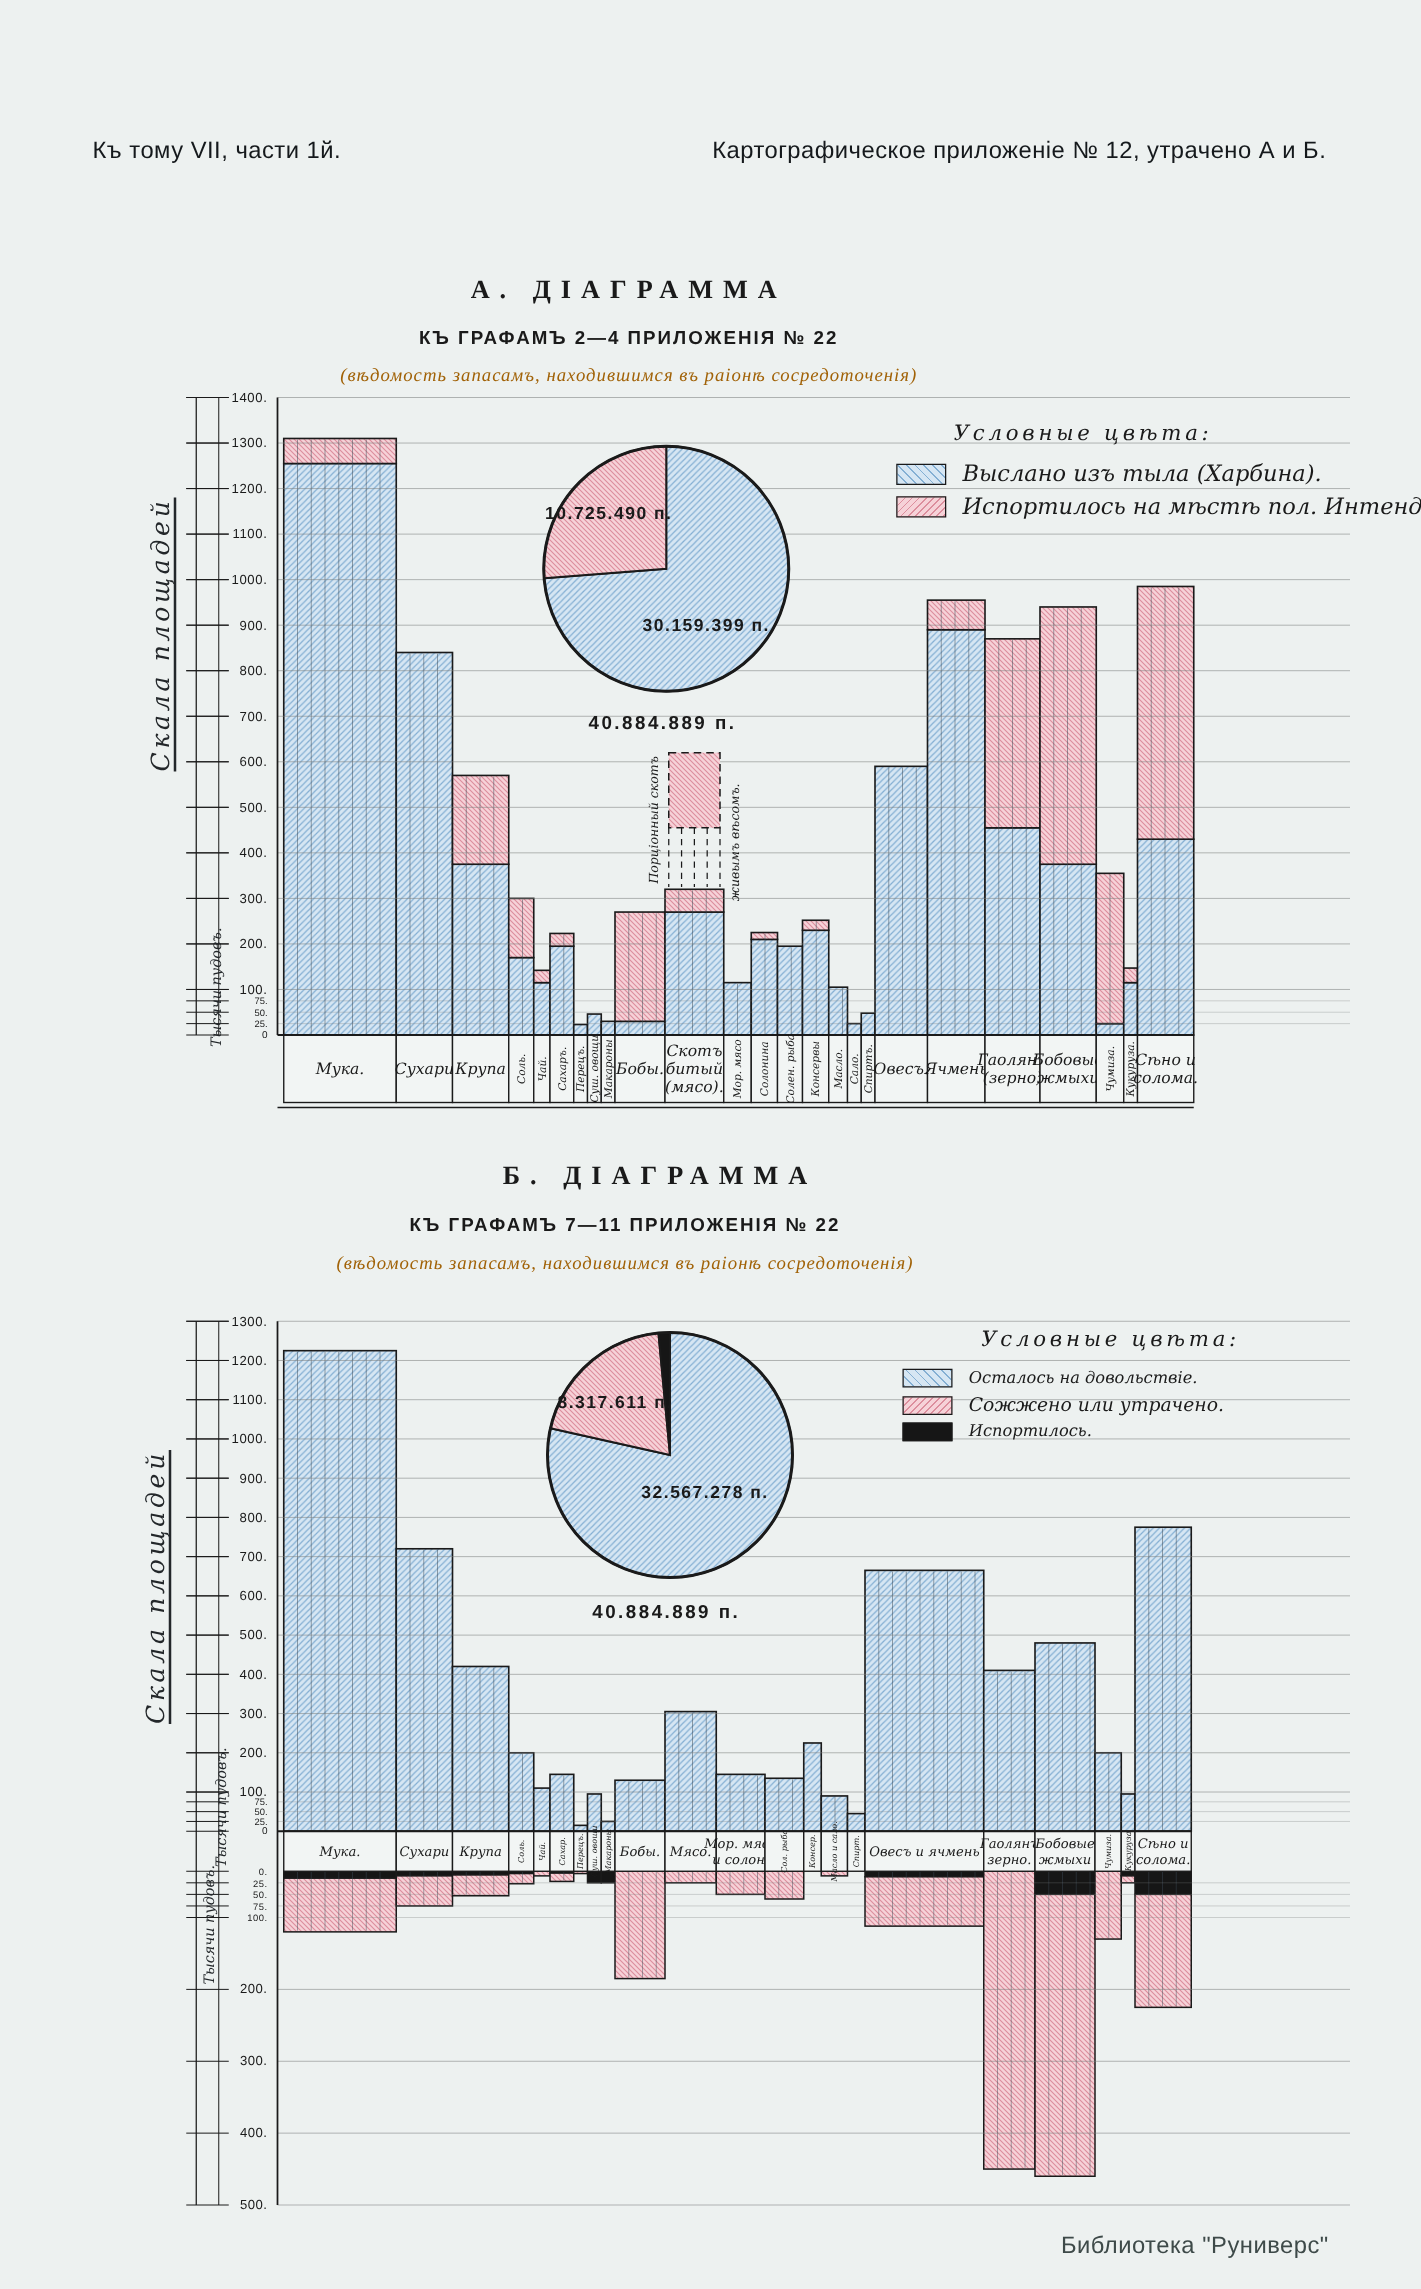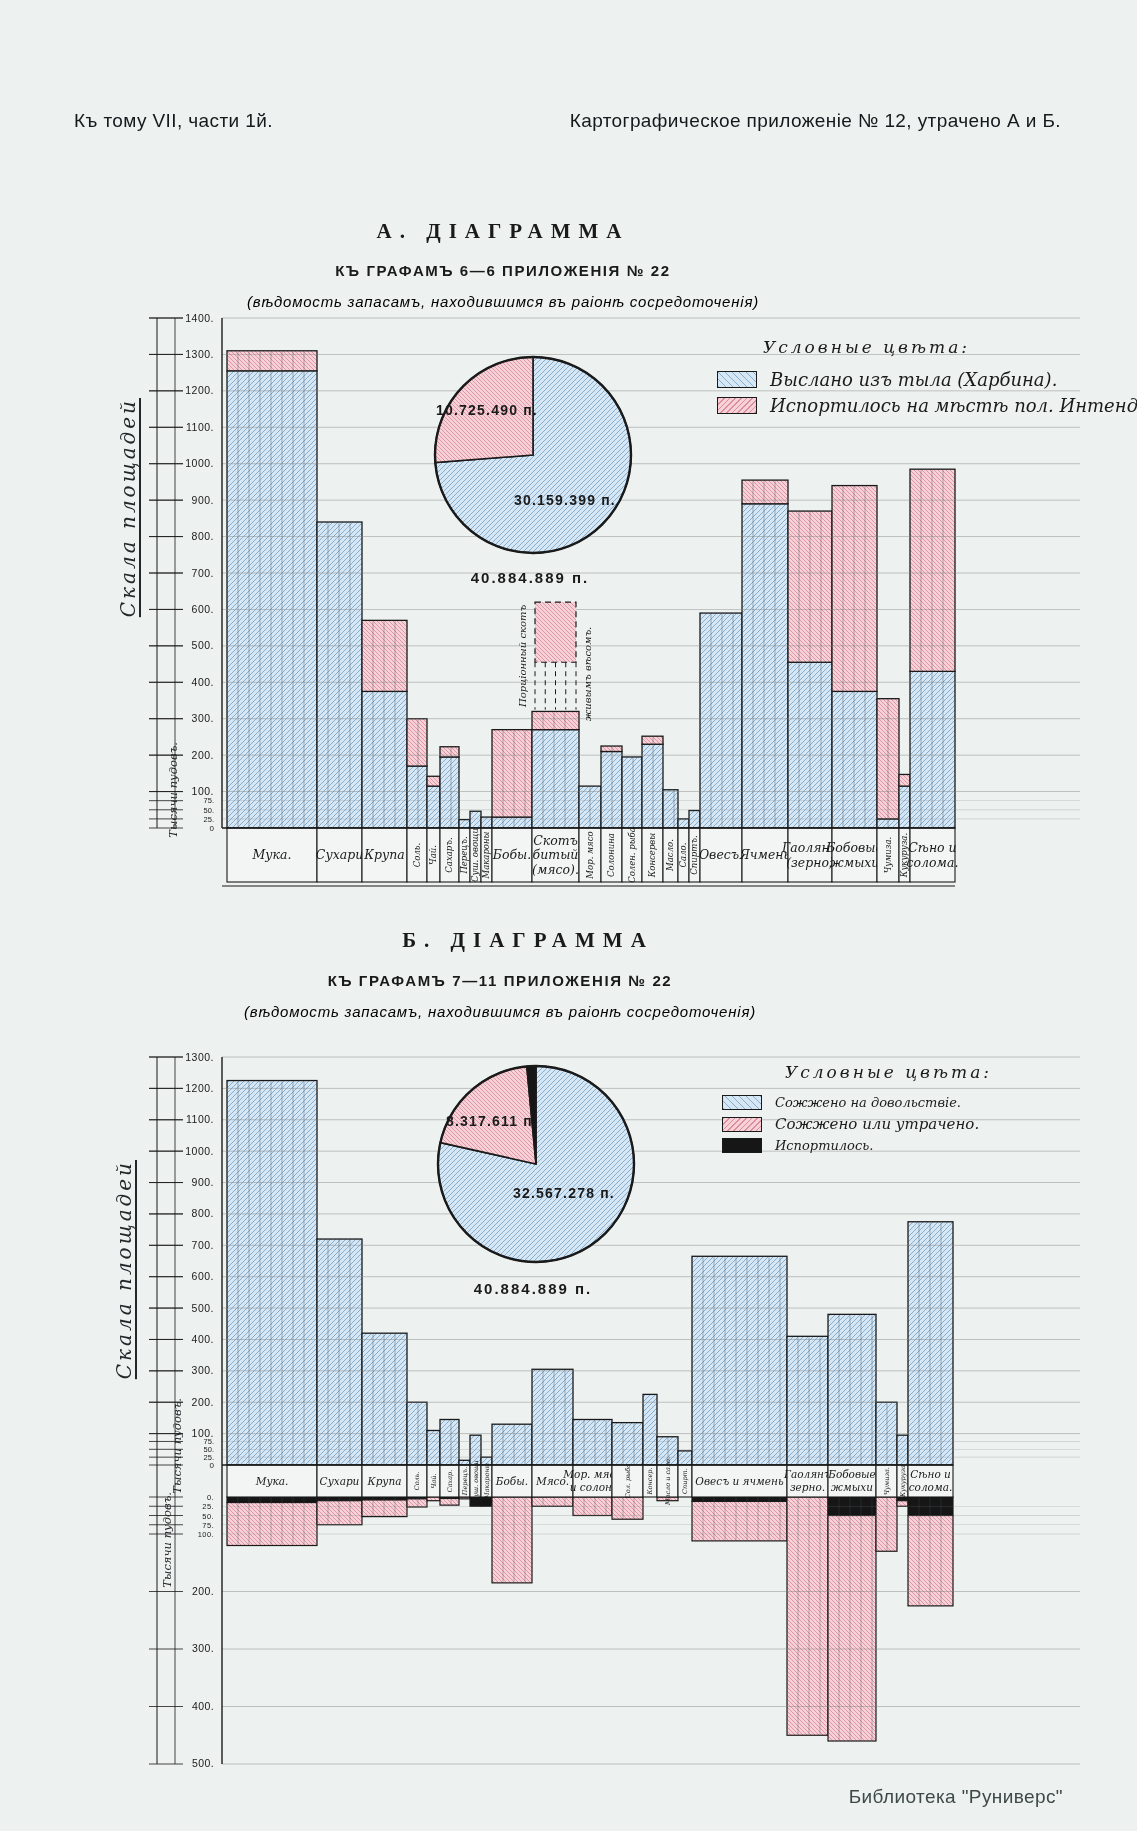--- a/index.html
+++ b/index.html
@@ -2,22 +2,22 @@
 <html><head>
 <meta charset="utf-8">
 <style>
   html{background:#dfe4e3;}
   body{margin:0;width:1137px;height:1831px;position:relative;background:#edf1f0;
        font-family:"Liberation Sans",sans-serif;color:#1a1a1a;overflow:hidden;}
   .abs{position:absolute;}
   .hdr{font-size:19px;letter-spacing:.4px;color:#15191c;}
   .dtitle{font-weight:bold;font-size:21px;letter-spacing:8px;transform:translateX(-50%);white-space:nowrap;font-family:Liberation Serif, serif;}
   .dsub{font-weight:bold;font-size:15px;letter-spacing:1.6px;transform:translateX(-50%);white-space:nowrap;}
-  .dnote{font-family:Liberation Sans, sans-serif;font-style:italic;font-size:15px;letter-spacing:.8px;
-         transform:translateX(-50%);white-space:nowrap;color:#000000;}
+  .dnote{font-family:Liberation Serif, serif;font-style:italic;font-size:15px;letter-spacing:.8px;
+         transform:translateX(-50%);white-space:nowrap;color:#a16207;}
   .legend-title{font-family:"DejaVu Serif",serif;font-style:italic;font-size:17px;letter-spacing:3px;
                 width:280px;text-align:right;white-space:nowrap;}
   .legend-item{display:flex;align-items:center;margin-bottom:5px;}
   .swatch{width:38px;height:15px;border:1.4px solid #1a1a1a;flex:0 0 auto;}
   .sw-blue{background-color:#d6e6f3;background-image:repeating-linear-gradient(45deg,#84afd3 0 1px,transparent 1px 5px);}
   .sw-pink{background-color:#f6d2d8;background-image:repeating-linear-gradient(135deg,#dc8e9d 0 1px,transparent 1px 4px);}
   .sw-black{background:#161616;}
   .legend-label{font-family:"DejaVu Serif",serif;font-style:italic;font-size:18px;margin-left:13px;white-space:nowrap;}
   .vert{writing-mode:vertical-rl;transform:rotate(180deg);white-space:nowrap;}
   .scale-label{font-family:"DejaVu Serif",serif;font-style:italic;font-size:20px;letter-spacing:3px;
@@ -552,21 +552,21 @@
     <line x1="149" y1="1591.5" x2="183" y2="1591.5" stroke="#1a1a1a" stroke-width="0.8"></line>
     <line x1="149" y1="1649" x2="183" y2="1649" stroke="#1a1a1a" stroke-width="0.8"></line>
     <line x1="149" y1="1706.5" x2="183" y2="1706.5" stroke="#1a1a1a" stroke-width="0.8"></line>
     <line x1="149" y1="1764" x2="183" y2="1764" stroke="#1a1a1a" stroke-width="0.8"></line>
   </svg>
 
 <div class="abs hdr" style="left:74px;top:110px">Къ тому VII, части 1й.</div>
 <div class="abs hdr" style="right:76px;top:110px">Картографическое приложеніе № 12, утрачено А и Б.</div>
 
 <div class="abs dtitle" style="left:503px;top:219px">А. ДІАГРАММА</div>
-<div class="abs dsub" style="left:503px;top:262px">КЪ ГРАФАМЪ 6—6 ПРИЛОЖЕНІЯ № 22</div>
+<div class="abs dsub" style="left:503px;top:262px">КЪ ГРАФАМЪ 2—4 ПРИЛОЖЕНІЯ № 22</div>
 <div class="abs dnote" style="left:503px;top:293px">(вѣдомость запасамъ, находившимся въ раіонѣ сосредоточенія)</div>
 
 <div class="abs legend-title" style="left:690px;top:337px">Условные цвѣта:</div>
 <div class="abs" style="left:717px;top:369px">
   <div class="legend-item">
     <span class="swatch sw-blue"></span>
     <span class="legend-label">Выслано изъ тыла (Харбина).</span>
   </div>
   <div class="legend-item">
     <span class="swatch sw-pink"></span>
@@ -578,21 +578,21 @@
 <div class="abs vert units-label" style="left:166px;top:742px">Тысячи пудовъ.</div>
 
 <div class="abs dtitle" style="left:528px;top:928px">Б. ДІАГРАММА</div>
 <div class="abs dsub" style="left:500px;top:972px">КЪ ГРАФАМЪ 7—11 ПРИЛОЖЕНІЯ № 22</div>
 <div class="abs dnote" style="left:500px;top:1003px">(вѣдомость запасамъ, находившимся въ раіонѣ сосредоточенія)</div>
 
 <div class="abs legend-title" style="left:712px;top:1062px">Условные цвѣта:</div>
 <div class="abs" style="left:722px;top:1095px">
   <div class="legend-item">
     <span class="swatch sw-blue" style="height:13px"></span>
-    <span class="legend-label" style="font-size:13px">Сожжено на довольствіе.</span>
+    <span class="legend-label" style="font-size:13px">Осталось на довольствіе.</span>
   </div>
   <div class="legend-item">
     <span class="swatch sw-pink" style="height:13px"></span>
     <span class="legend-label" style="font-size:15px">Сожжено или утрачено.</span>
   </div>
   <div class="legend-item">
     <span class="swatch sw-black" style="height:13px"></span>
     <span class="legend-label" style="font-size:13px">Испортилось.</span>
   </div>
 </div>

